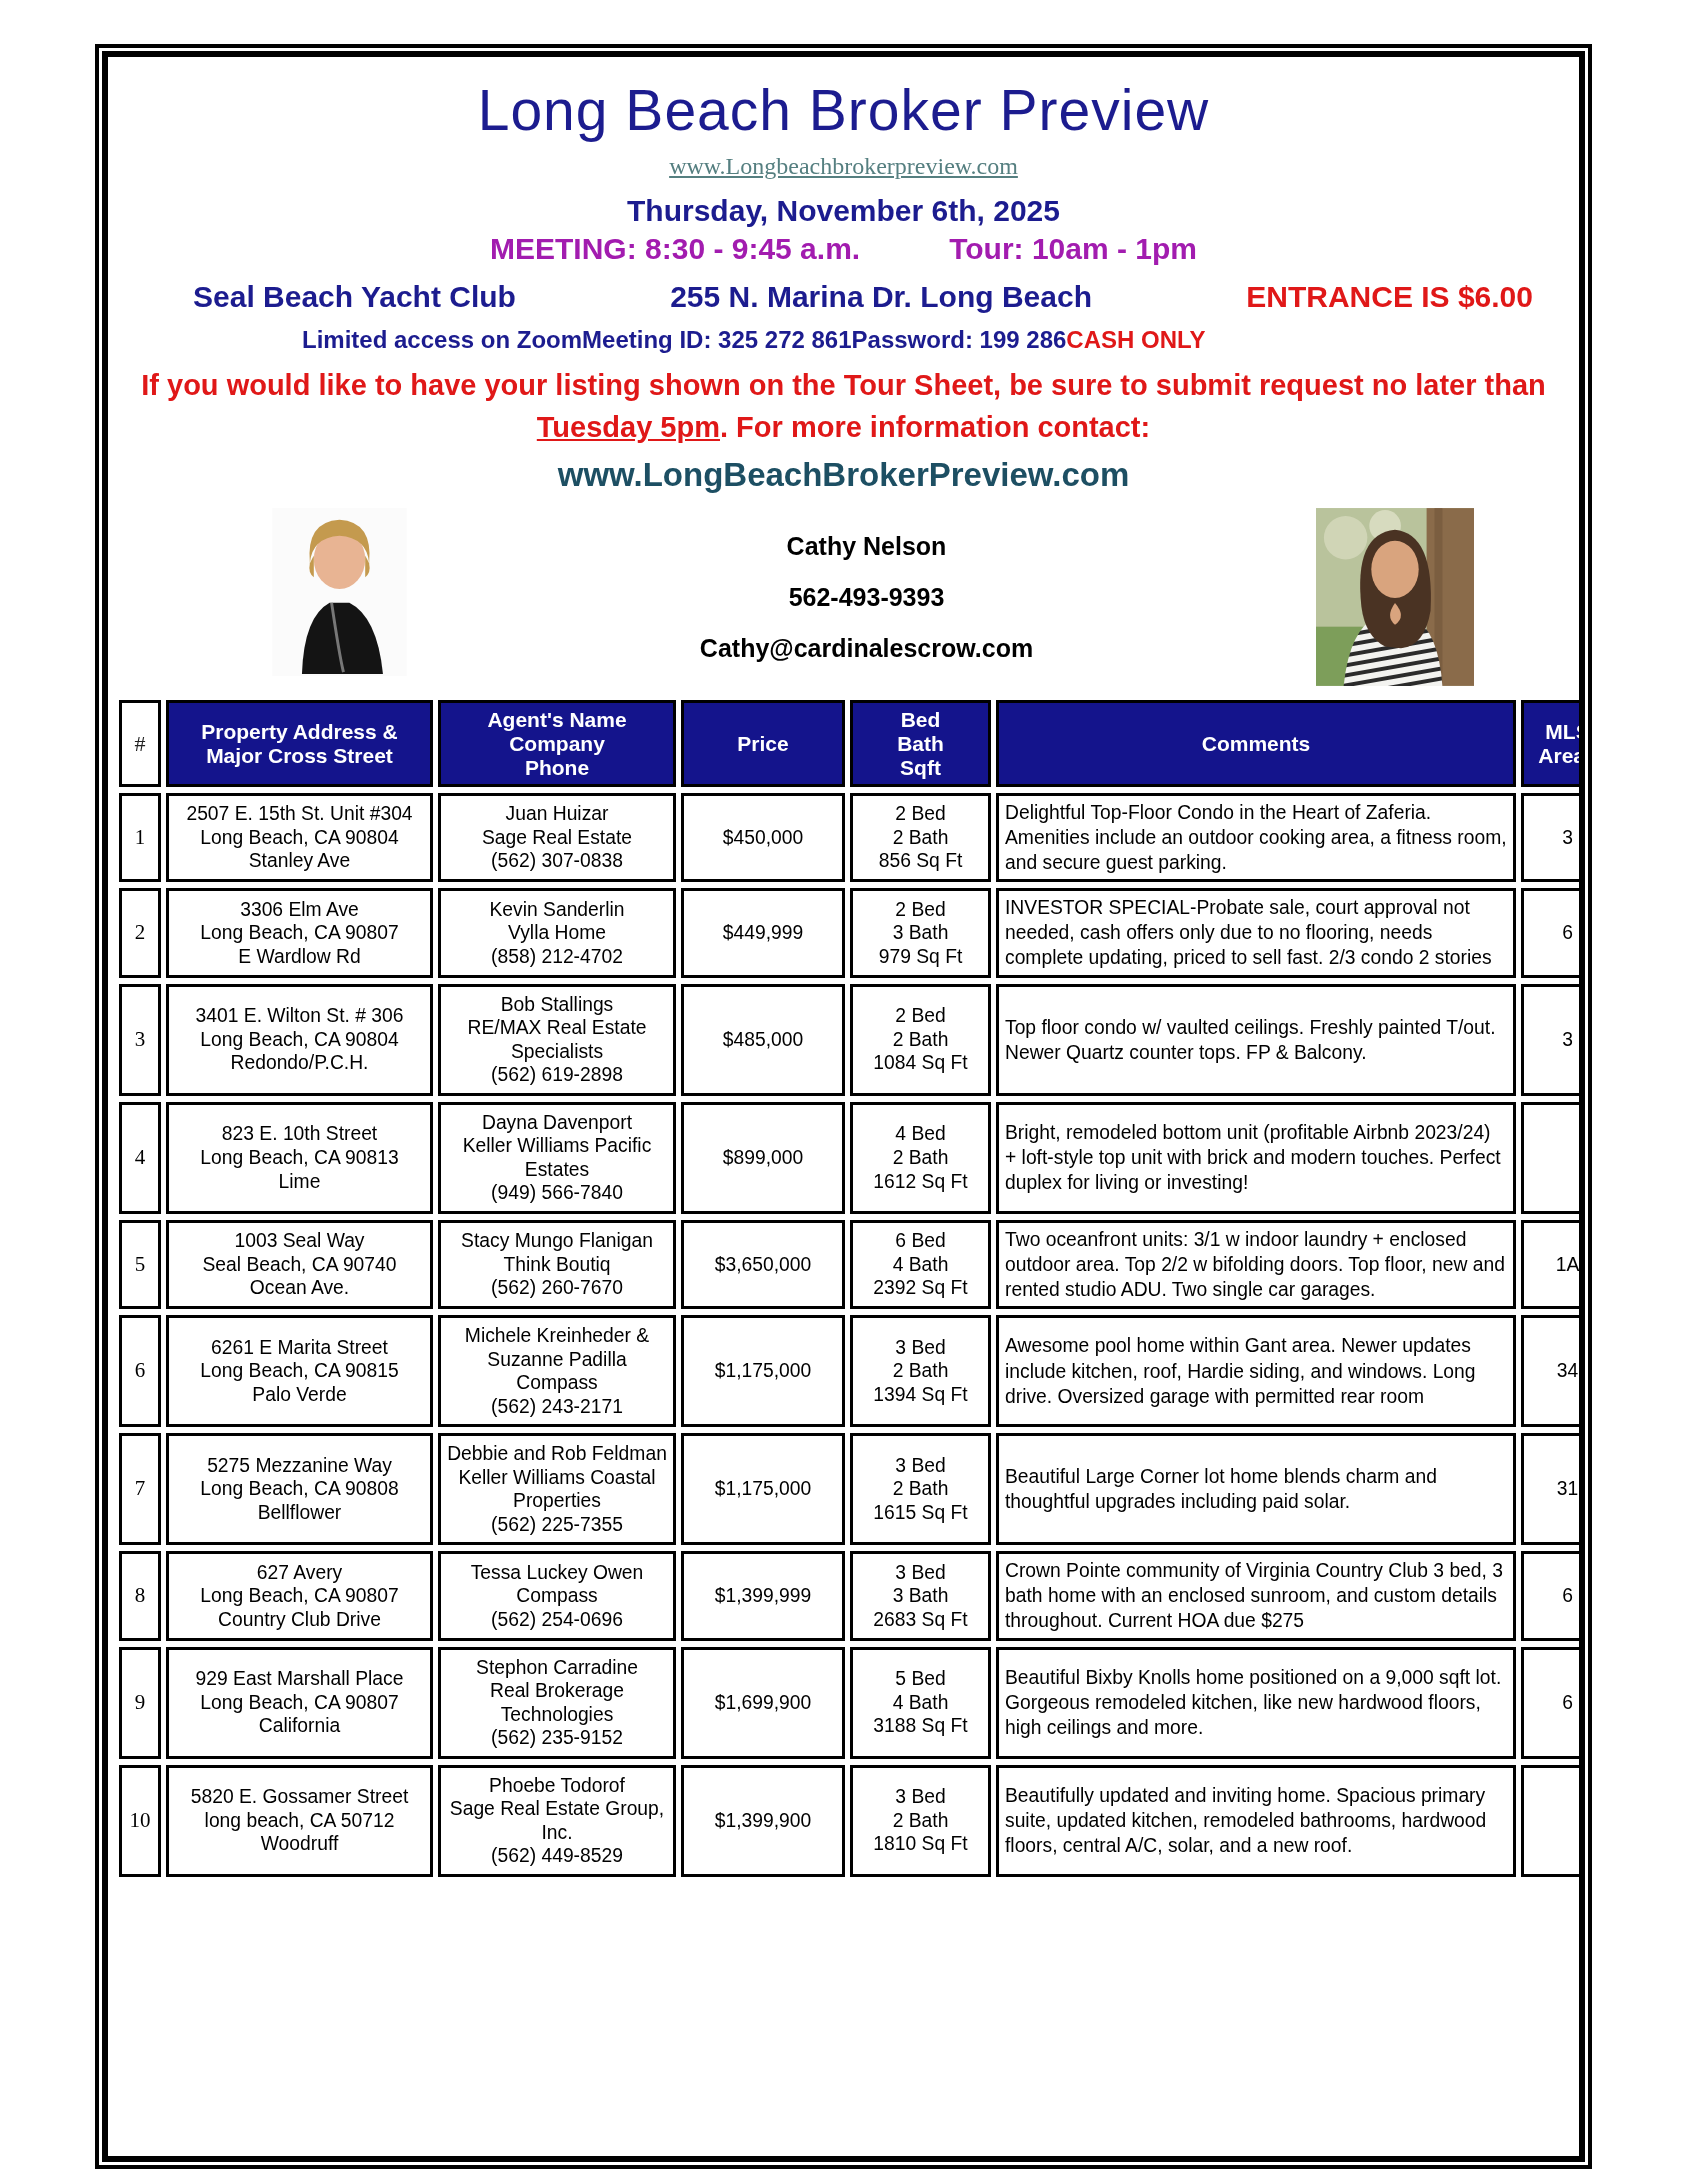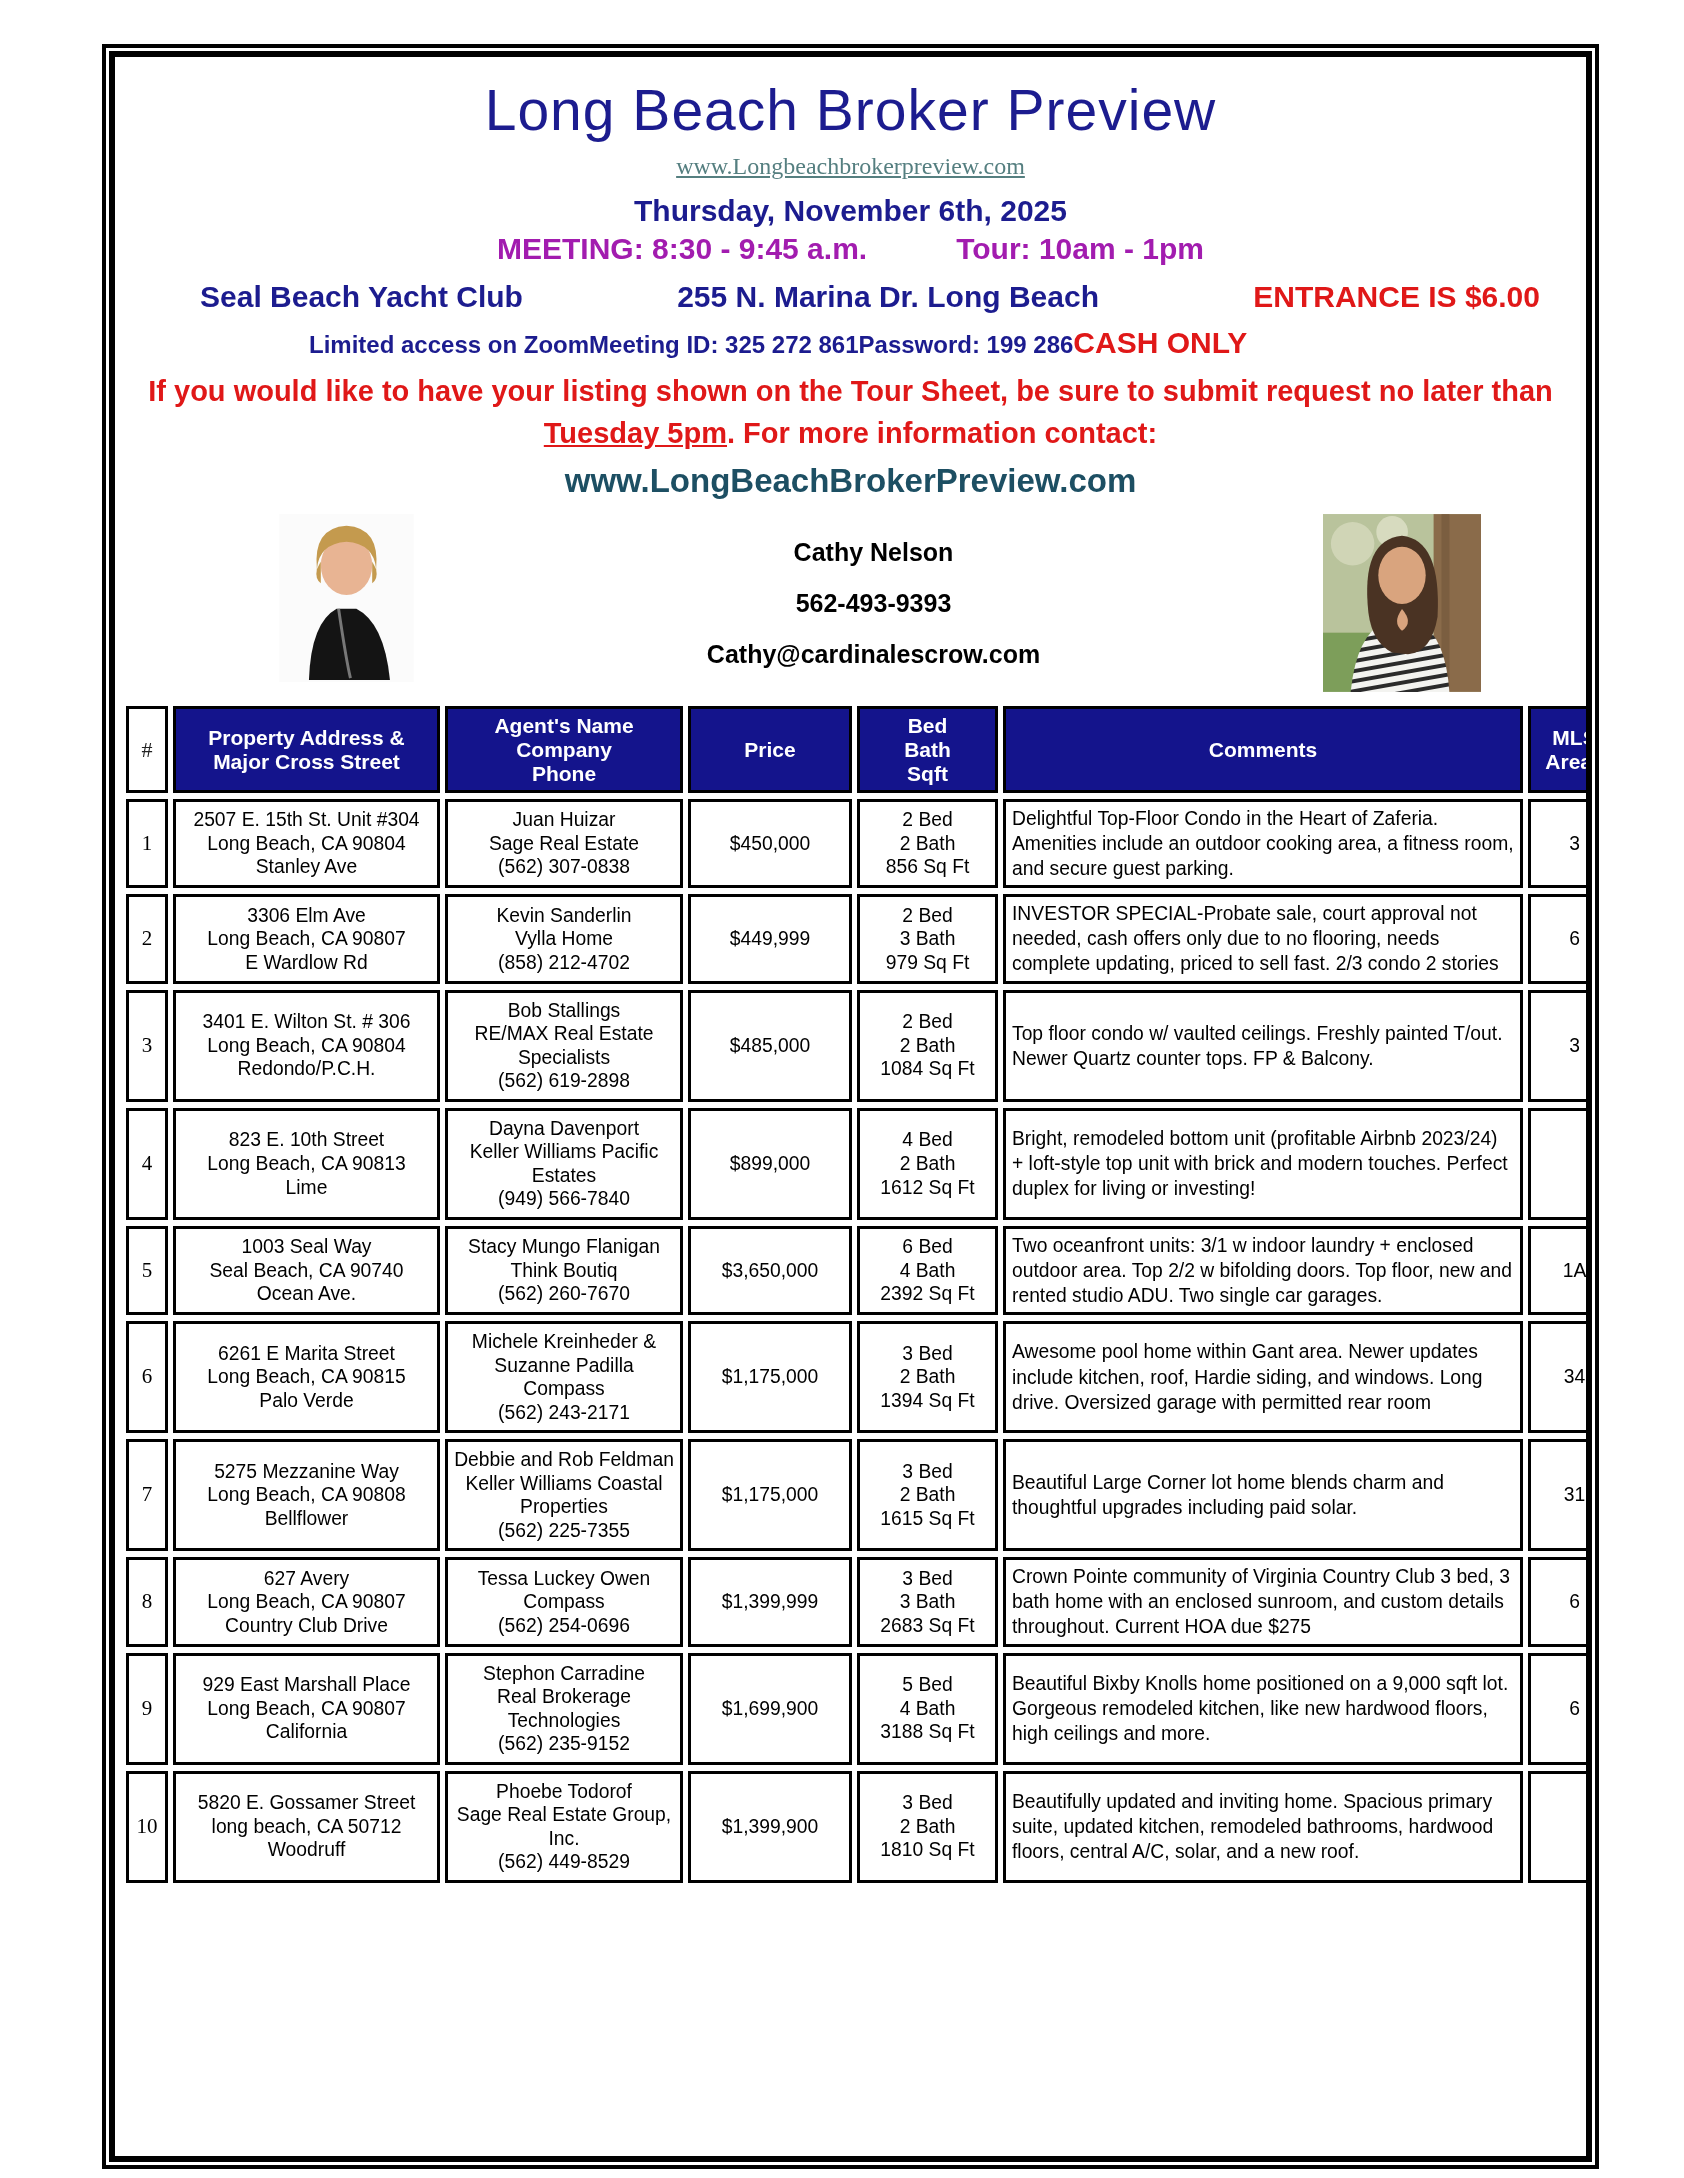--- a/index.html
+++ b/index.html
@@ -1,21 +1,21 @@
 <!DOCTYPE html>
 <html><head>
 <meta charset="utf-8">
 <style>
   html,body { margin:0; padding:0; }
   body {
     width:1684px; height:2178px; background:#ffffff; position:relative;
     font-family:"Liberation Sans", sans-serif; color:#000;
   }
   .frame {
-    position:absolute; left:102px; top:44px; width:1497px; height:2125px;
+    position:absolute; left:95px; top:44px; width:1497px; height:2125px;
     border:4px solid #000; padding:3px; box-sizing:border-box;
   }
   .frame-inner {
     border:6px solid #000; width:100%; height:100%; box-sizing:border-box;
     padding:14px 6px 0 6px; overflow:hidden;
   }
   .title {
     text-align:center; font-size:57px; color:#1c1c8f; letter-spacing:1px; margin:6px 0 10px 0;
   }
   .top-url {
@@ -28,21 +28,21 @@
   .meeting-line .gap { display:inline-block; width:89px; }
   .venue-line {
     display:flex; align-items:center; font-weight:bold; font-size:30px; color:#1c1c8f;
     padding:4px 40px 0 79px; justify-content:space-between;
   }
   .venue-line .red { color:#e01818; }
   .zoom-line {
     display:flex; align-items:baseline; font-weight:bold; font-size:24px; color:#1c1c8f;
     padding:12px 59px 0 188px; justify-content:flex-start;
   }
-  .zoom-line .red { color:#e01818; font-size:30px; }
+  .zoom-line .red { color:#e01818; font-size:24px; }
   .notice {
     text-align:center; color:#e01818; font-weight:bold; font-size:29px; line-height:1.45;
     margin:10px -4px 0 -4px;
   }
   .notice .underl { text-decoration:underline; }
   .main-url { text-align:center; color:#1d4f63; font-weight:bold; font-size:33px; margin:8px 0 4px 0; }
   .contacts { display:flex; align-items:flex-start; margin:14px 0 0 0; height:184px; }
   .photo { flex:0 0 auto; }
   .contact-block { flex:1 1 0; text-align:center; font-weight:bold; font-size:25px; padding-top:24px; }
   .contact-block div { margin-bottom:22px; }

